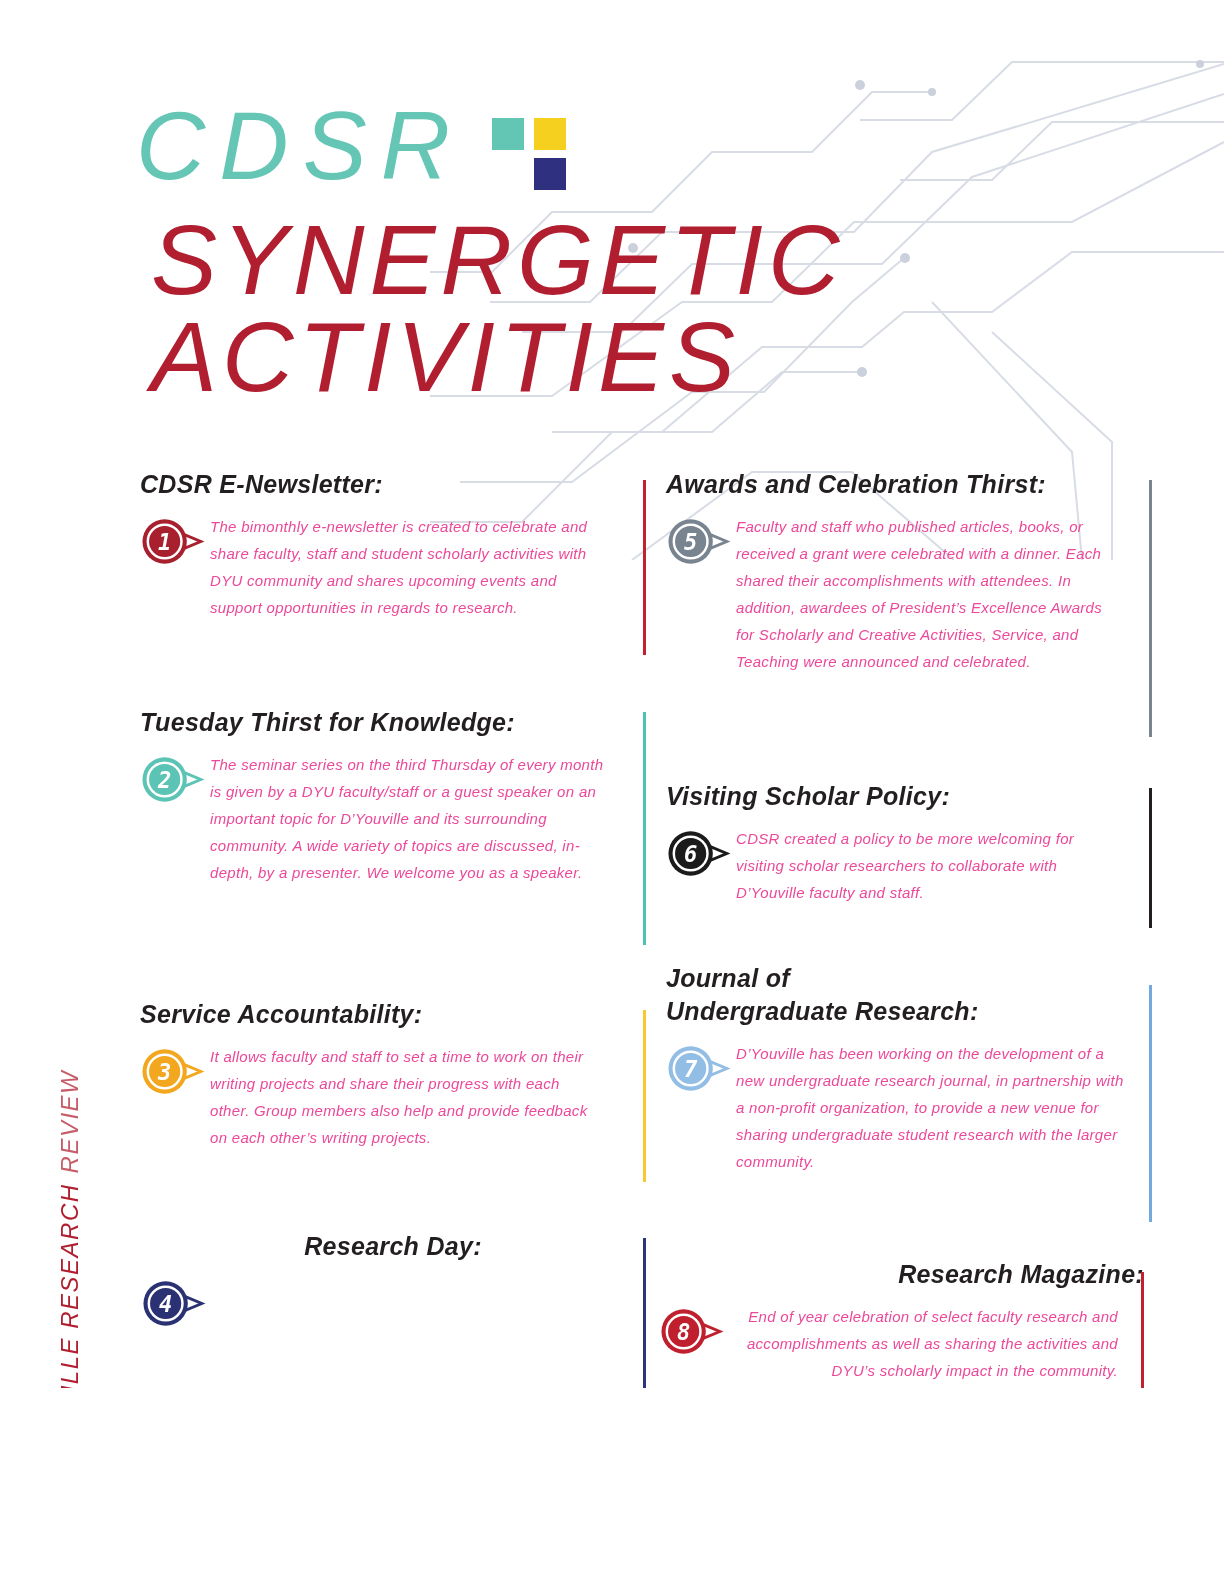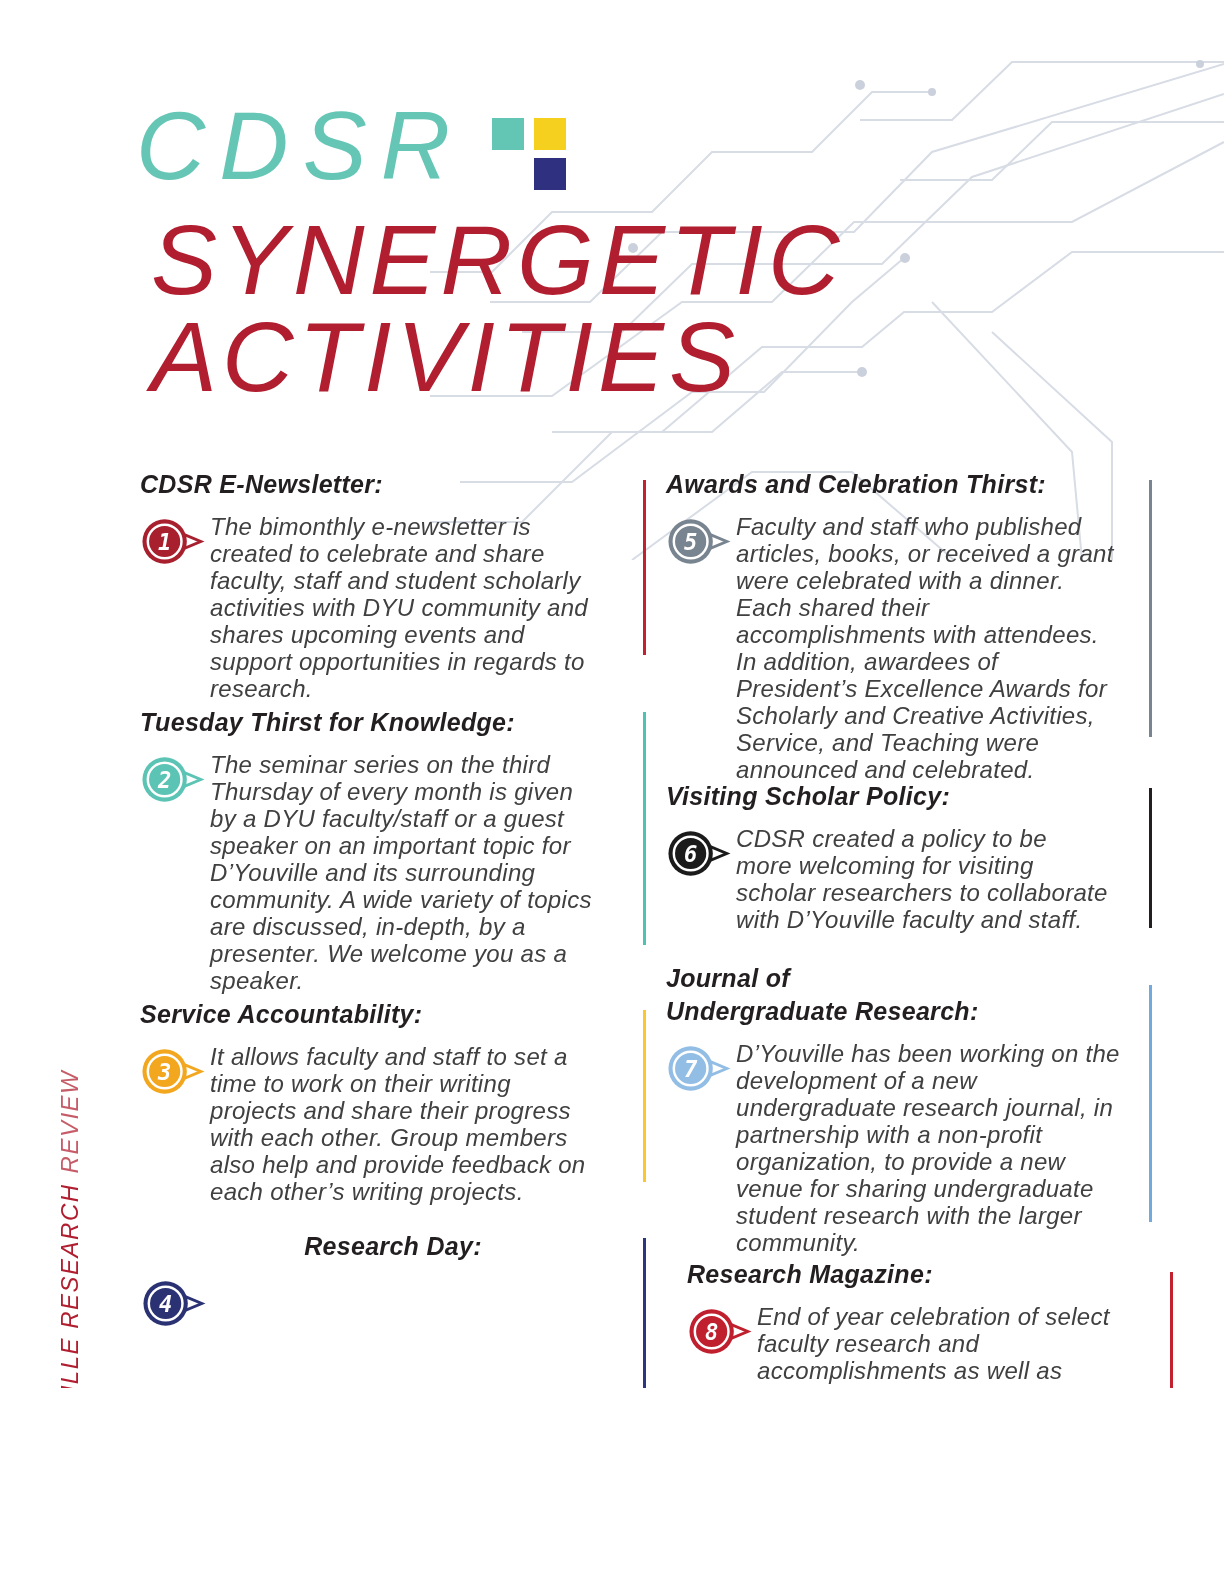--- a/index.html
+++ b/index.html
@@ -32,21 +32,21 @@
   .sec-row{display:flex; align-items:flex-start;}
   .badge{width:70px; flex:0 0 70px; display:block; margin-top:2px;}
   .badge .tail{fill:#ffffff; stroke:var(--c); stroke-width:3.5;}
   .badge .disc{fill:var(--c);}
   .badge .ring{fill:none; stroke:#ffffff; stroke-width:3;}
   .badge .num{
     fill:#ffffff; font-family:"DejaVu Sans Mono", monospace;
     font-size:27px; font-weight:bold; text-anchor:middle; dominant-baseline:central;
   }
   .sec-p{
-    margin:0; font-size:24px; line-height:27px; color:#404040; letter-spacing:0.3px;
+    margin:0; font-size:15px; line-height:27px; color:#ec4899; letter-spacing:0.3px;
   }
   .vline{position:absolute; right:0; width:3px; display:block;}
   
   .sidebar-text{
     position:absolute; left:56px; top:1492px; z-index:1;
     transform:rotate(-90deg); transform-origin:0 0;
     font-size:24px; letter-spacing:1.5px; white-space:nowrap;
   }
   .sb-accent{font-weight:300; opacity:0.72; margin-left:10px;}
   .page-num{
@@ -198,21 +198,21 @@
           <circle class="disc" cx="30" cy="32" r="27"></circle>
           <circle class="ring" cx="30" cy="32" r="20.5"></circle>
           <text class="num" x="30" y="33">7</text>
         </svg>
       </span>
       <p class="sec-p" style="width:388px;">D’Youville has been working on the development of a new undergraduate research journal, in partnership with a non-profit organization, to provide a new venue for sharing undergraduate student research with the larger community.</p>
     </div>
     <span class="vline" style="top: 23px; height: 237px; background: rgb(116, 169, 222);"></span>
   </section>
 
-  <section class="card" style="left:687px; top:1258px; width:486px;">
+  <section class="card" style="left:658px; top:1258px; width:486px;text-align:right;">
     <h3 class="sec-h">Research Magazine:</h3>
     <div class="sec-row">
       <span class="badge" style="--c: #C01F2D;">
         <svg viewBox="0 0 84 64" width="69" height="53" aria-hidden="true">
           <path class="tail" d="M38 17 L74 32 L38 47 Z"></path>
           <circle class="disc" cx="30" cy="32" r="27"></circle>
           <circle class="ring" cx="30" cy="32" r="20.5"></circle>
           <text class="num" x="30" y="33">8</text>
         </svg>
       </span>

